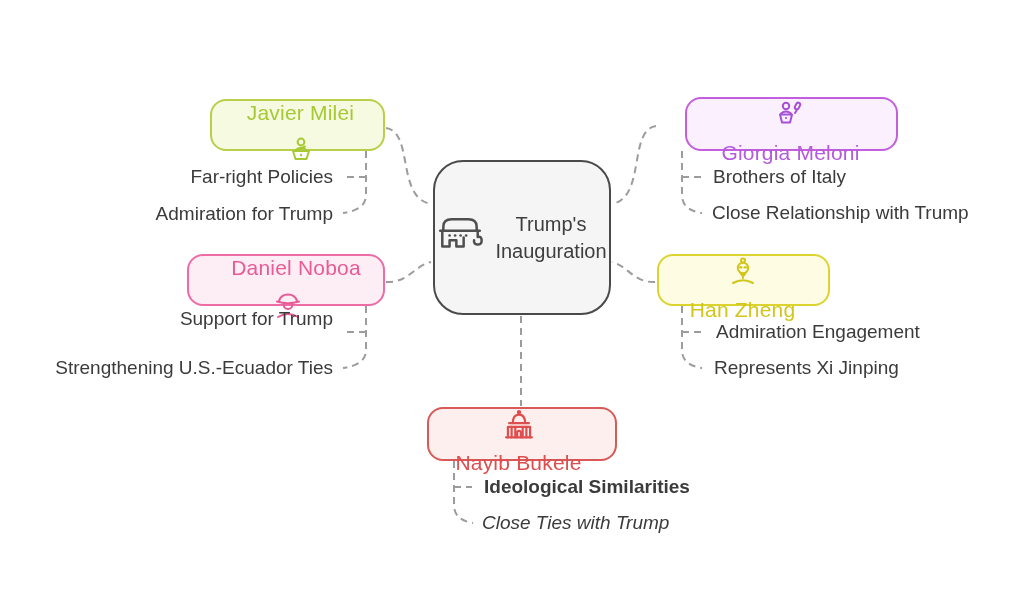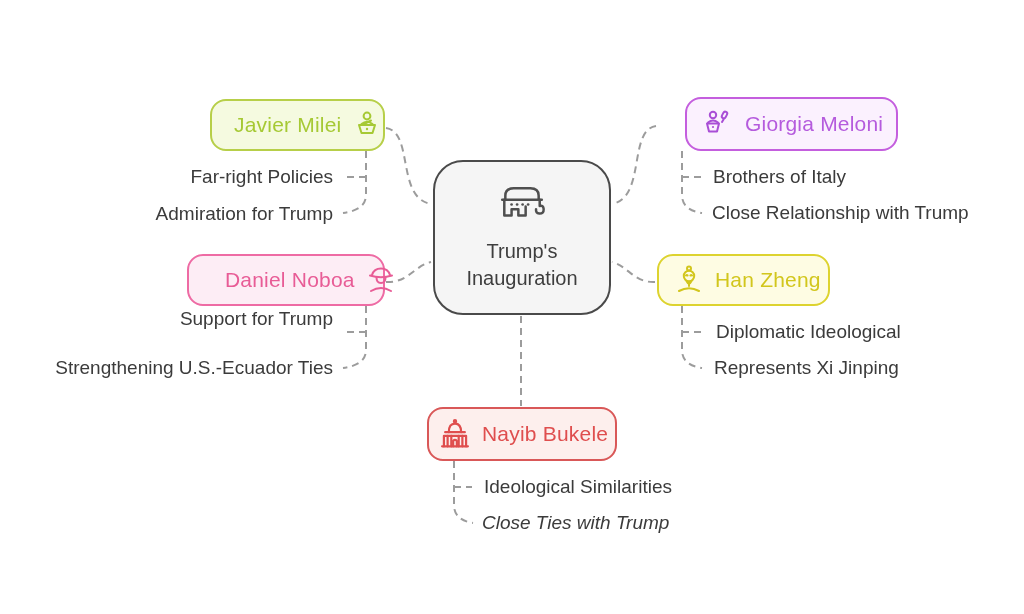--- a/index.html
+++ b/index.html
@@ -3,39 +3,39 @@
 <meta charset="utf-8">
 <style>
   html,body{margin:0;padding:0;background:#ffffff;}
   #canvas{
     position:relative;width:1024px;height:614px;background:#ffffff;overflow:hidden;
     font-family:"Liberation Sans", sans-serif;
   }
   svg.connectors{position:absolute;left:0;top:0;width:1024px;height:614px;pointer-events:none;}
   .pill{
     position:absolute;box-sizing:border-box;display:flex;align-items:center;gap:10px;
-    border-radius:16px;border:2px solid;padding:0 16px;cursor:pointer;
+    border-radius:16px;border:2px solid;padding:0 16px;cursor:pointer;flex-direction:column;
   }
   .pill .label{font-size:21px;font-weight:500;letter-spacing:.2px;white-space:nowrap;}
   .pill .picon{flex:0 0 auto;display:flex;align-items:center;}
   
   .milei{left:210px;top:99px;width:175px;height:52px;background:#f5fae0;border-color:#b7cf49;}
   .milei .label{color:#a6c934;}
   .meloni{left:657px;top:97px;width:213px;height:54px;background:#fbf1fe;border-color:#c45ede;}
   .meloni .label{color:#b55bdd;}
   .noboa{left:187px;top:254px;width:198px;height:52px;background:#fdedf5;border-color:#ee6ba4;}
   .noboa .label{color:#e85c96;margin-left:16px;}
   .han{left:657px;top:254px;width:173px;height:52px;background:#fefce3;border-color:#ddd32f;}
   .han .label{color:#d2c61d;}
   .bukele{left:427px;top:407px;width:190px;height:54px;background:#fdefed;border-color:#d95858;}
   .bukele .label{color:#df4e4e;}
   .center-node{
     position:absolute;left:433px;top:160px;width:178px;height:155px;box-sizing:border-box;
     background:#f5f5f5;border:2.5px solid #4a4a4a;border-radius:30px;
-    display:flex;flex-direction:column;align-items:center;justify-content:center;gap:8px;cursor:pointer;
+    display:flex;flex-direction:row;align-items:center;justify-content:center;gap:8px;cursor:pointer;
   }
   .center-node .clabel{
     font-size:20px;color:#3e3e3e;text-align:center;line-height:1.35;width:130px;font-weight:400;
   }
   .subitem{
     position:absolute;font-size:19px;color:#3b3b3b;white-space:nowrap;line-height:22px;cursor:pointer;
   }
   .subitem.r{text-align:right;}
 </style>
 </head>
@@ -135,33 +135,33 @@
         <circle cx="16" cy="12" r="5.2"></circle>
         <path d="M13,11.5 Q13.8,10.6 14.6,11.5"></path>
         <path d="M17.4,11.5 Q18.2,10.6 19,11.5"></path>
         <path d="M13.5,17 Q16,22.5 18.5,17"></path>
         <path d="M16,17.5 V22"></path>
         <path d="M6,27 Q16,21.5 26,27"></path>
       </svg>
     </span>
     <span class="label">Han Zheng</span>
   </div>
-  <div class="subitem" style="left:716px;top:321px;">Diplomatic Ideological</div>
+  <div class="subitem" style="left:716px;top:321px;">Admiration Engagement</div>
   <div class="subitem" style="left:714px;top:357px;text-align:right;">Represents Xi Jinping</div>
 
   <div class="pill bukele" style="padding-left:9px;">
     <span class="picon">
       <svg width="34" height="32" viewBox="0 0 26 26" fill="none" stroke="#df4e4e" stroke-width="1.8" stroke-linecap="round" stroke-linejoin="round">
         <circle cx="13" cy="2.6" r="0.9"></circle>
         <path d="M8,11.5 Q8,4.5 13,4.5 Q18,4.5 18,11.5"></path>
         <path d="M5,11.5 H21"></path>
         <path d="M4,23 V14.5 H22 V23"></path>
         <path d="M7,14.5 V23 M10,14.5 V23 M16,14.5 V23 M19,14.5 V23"></path>
         <path d="M11.5,23 V18.5 Q13,17 14.5,18.5 V23"></path>
         <path d="M2.5,23 H23.5"></path>
       </svg>
     </span>
     <span class="label">Nayib Bukele</span>
   </div>
-  <div class="subitem" style="left:484px;top:476px;">Ideological Similarities</div>
+  <div class="subitem" style="left:484px;top:476px;font-weight:bold;">Ideological Similarities</div>
   <div class="subitem" style="left:482px;top:512px;font-style:italic;">Close Ties with Trump</div>
 
 </div>
 
 </body></html>

